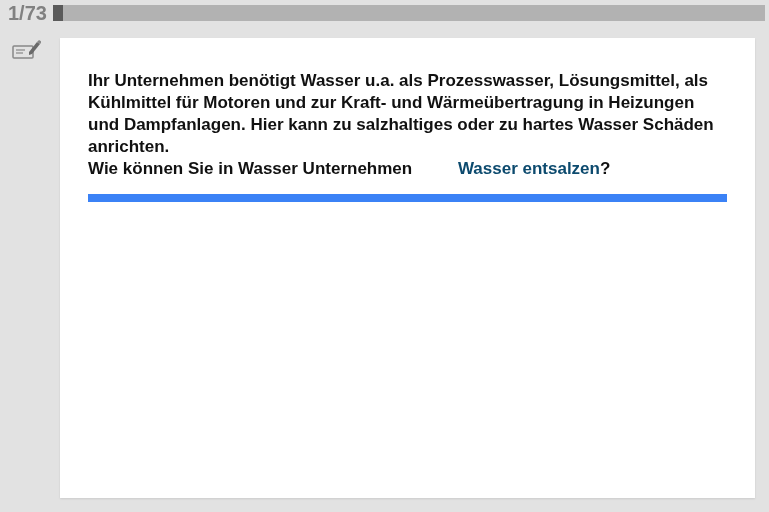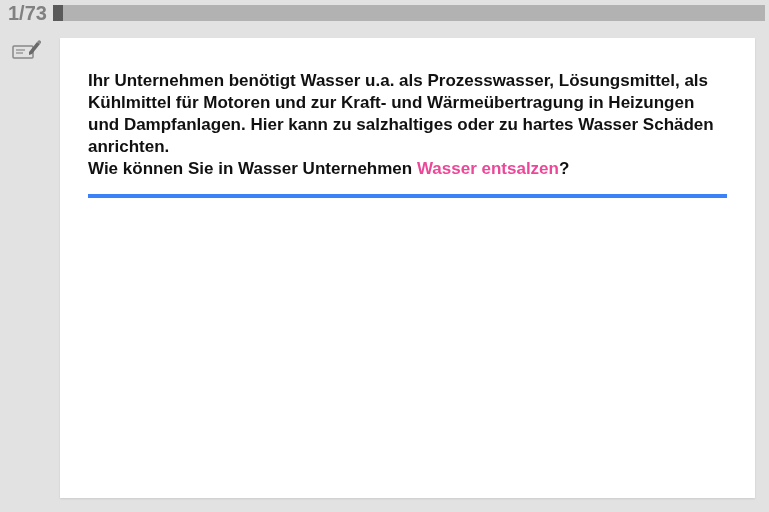--- a/index.html
+++ b/index.html
@@ -64,24 +64,25 @@
       margin: 12px 14px 14px 8px;
       padding: 32px 28px 20px 28px;
       box-shadow: 0 1px 2px rgba(0,0,0,0.1);
     }
     .question-text {
       font-size: 17px;
       font-weight: bold;
       color: #111111;
       line-height: 1.3;
       padding-bottom: 14px;
-      border-bottom: 4px solid #3b82f6;
+      border-bottom: 8px solid #3b82f6;
     }
     .highlight {
-      color: #ec4899;
+      color: #0c4a6e;
+      margin-left: 41px;
     }
   </style>
 </head>
 <body>
 
 <div class="progress-bar">
   <div class="page-counter">1/73</div>
   <div class="progress-track">
     <div class="progress-fill" style="width:1.37%"></div>
   </div>

